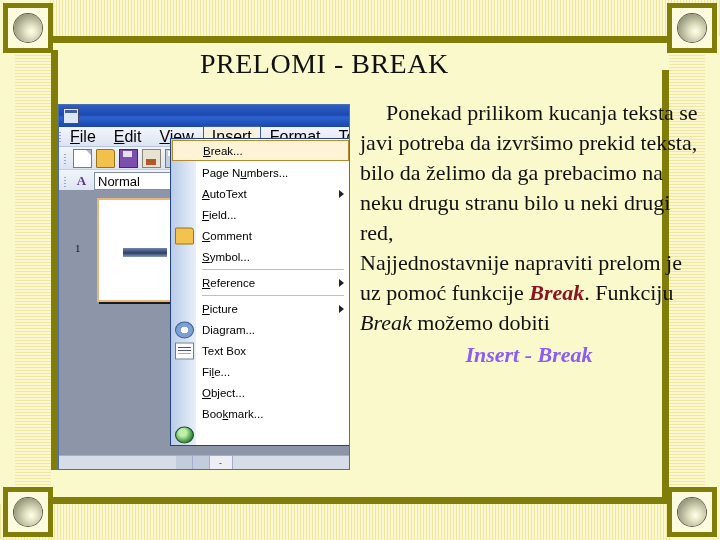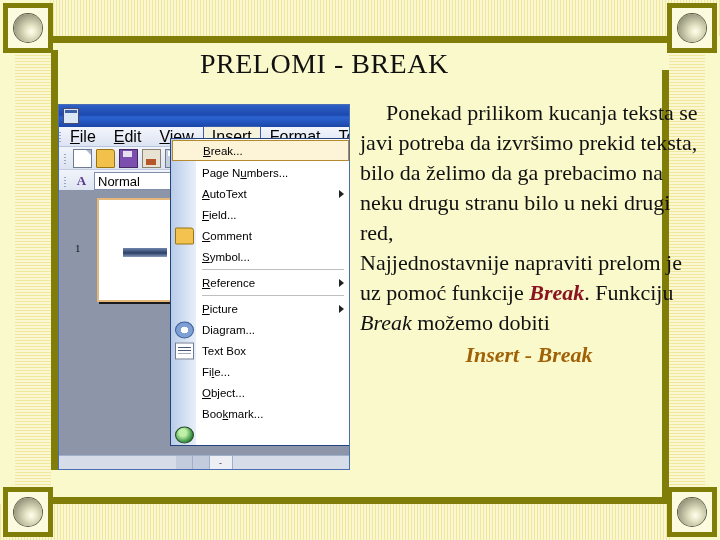--- a/index.html
+++ b/index.html
@@ -41,21 +41,21 @@
   }
   .bodytext{
     position:absolute;left:360px;top:98px;width:338px;
     font-size:22px;line-height:30px;color:#111;
   }
   .bodytext .ind{display:block;text-indent:26px;}
   .kw-red{color:#8C1420;font-weight:bold;font-style:italic;}
   .kw-ital{font-style:italic;}
   .menupath{
     display:block;text-align:center;margin-top:2px;
-    color:#a16207;font-weight:bold;font-style:italic;font-size:22px;
+    color:#8b5cf6;font-weight:bold;font-style:italic;font-size:22px;
   }
 
   
   .word{
     position:absolute;left:58px;top:104px;width:292px;height:366px;
     border:1px solid #4A6DB5;box-sizing:border-box;
     background:#8D95A9;overflow:hidden;
     font-family:"Liberation Sans",sans-serif;
   }
   .titlebar{

